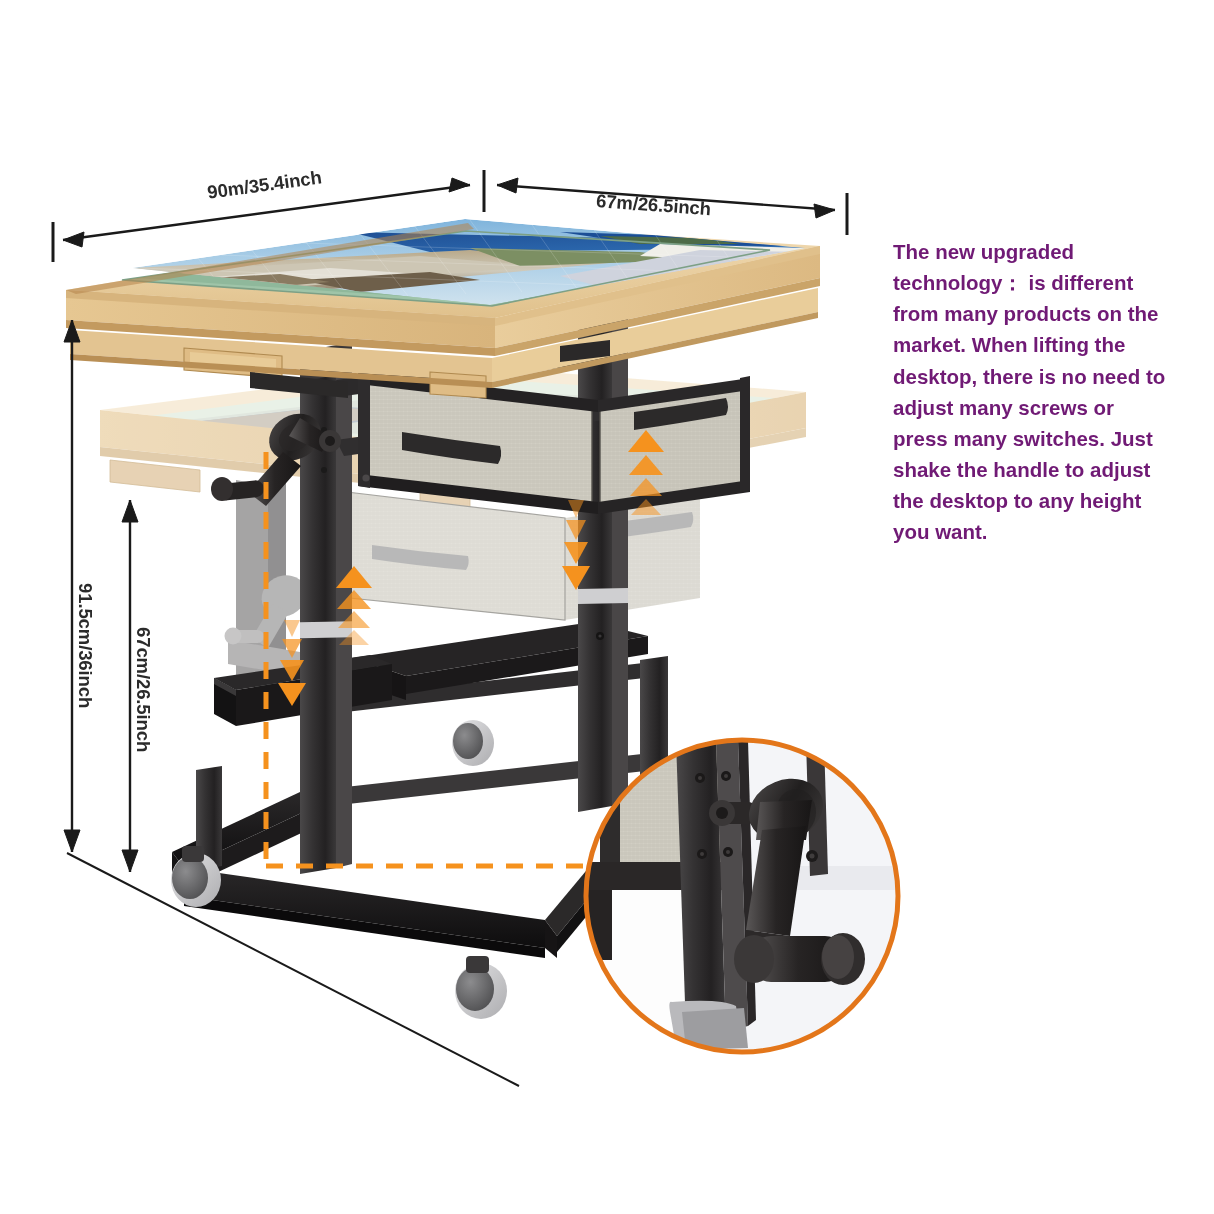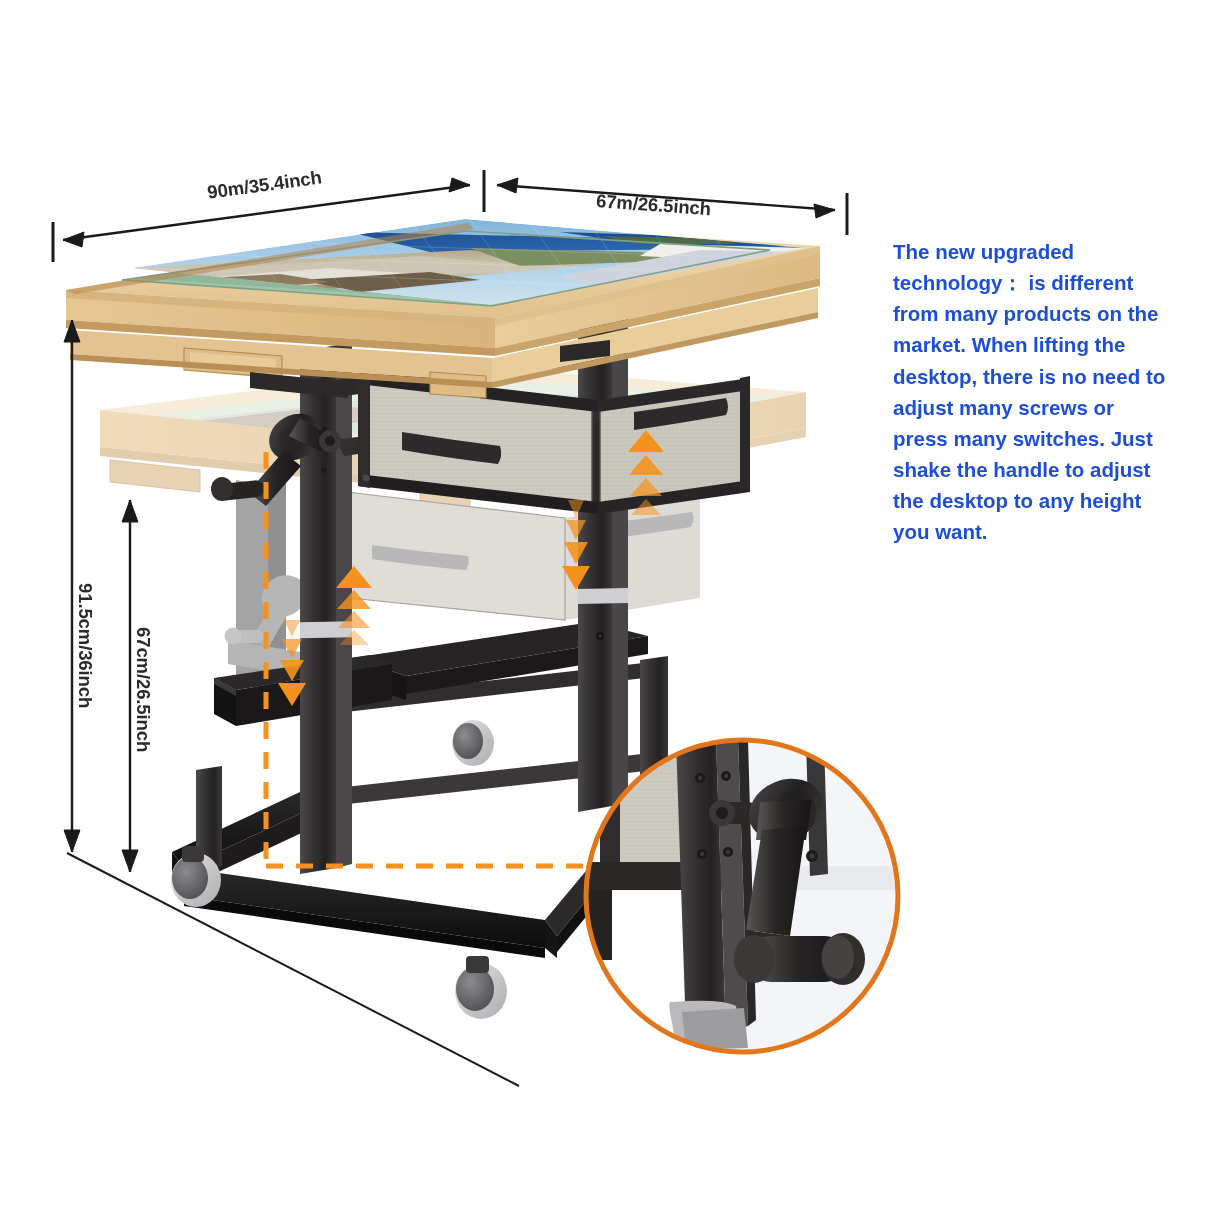--- a/index.html
+++ b/index.html
@@ -15,21 +15,21 @@
     white-space:nowrap;
     letter-spacing:-.1px;
   }
   .dim-top{font-size:18.5px;}
   .dim-side{font-size:18.5px;}
 
   
   #copy{
     left:893px; top:236px; width:278px;
     font-size:20.5px; font-weight:700; line-height:1.52;
-    color:#1d4ed8;
+    color:#701a75;
     font-family:"Liberation Sans",sans-serif;
   }
   svg{display:block;overflow:visible;}
 </style>
 </head>
 <body>
 
 <div id="stage">
 
   <svg class="abs" style="left:0;top:0;" width="1214" height="1214" viewBox="0 0 1214 1214">

